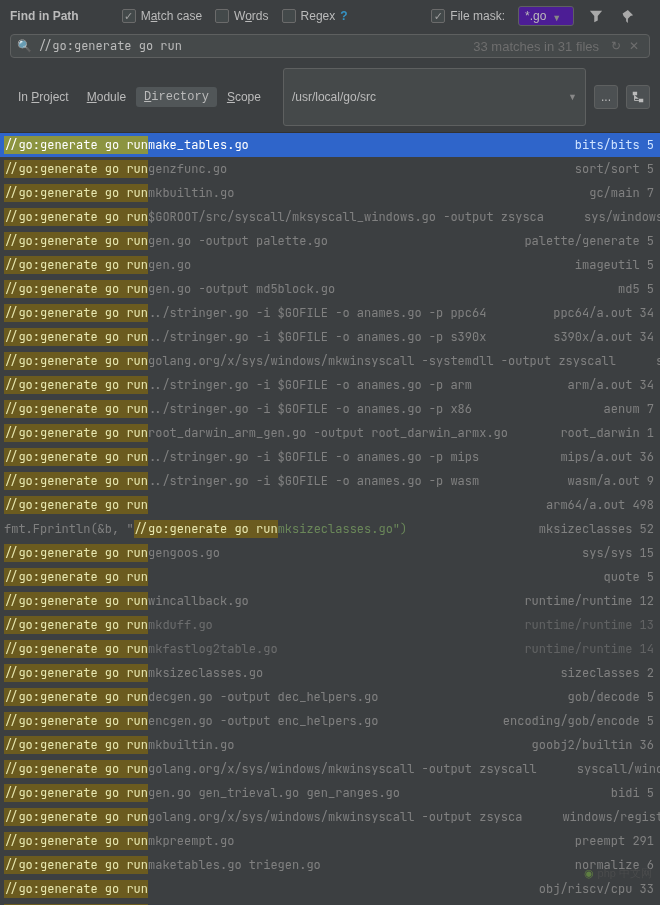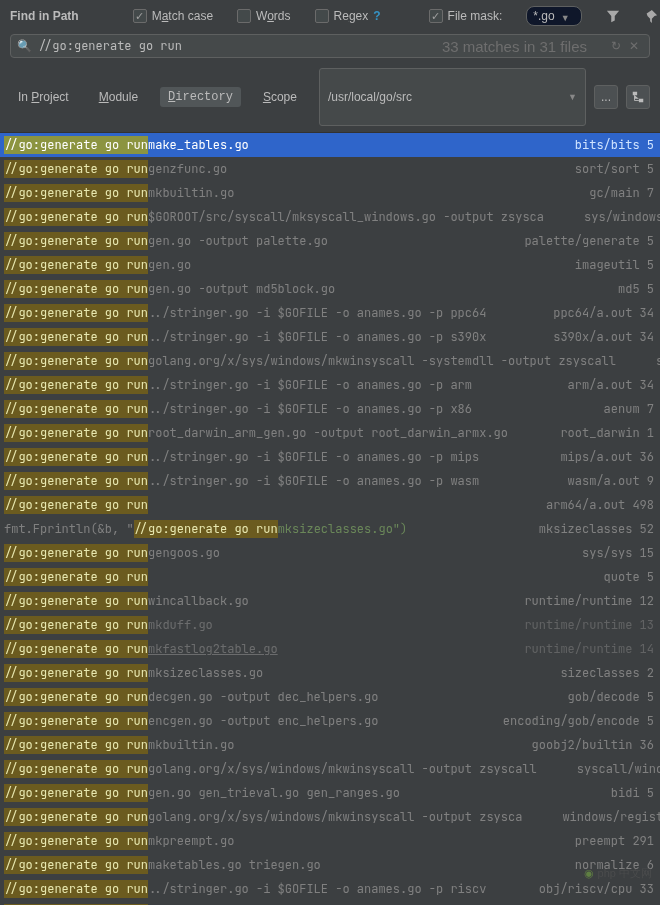--- a/index.html
+++ b/index.html
@@ -9,21 +9,21 @@
     background: #3c3f41;
     color: #bbbbbb;
     width: 660px;
     height: 905px;
     overflow: hidden;
   }
   .header {
     padding: 6px 24px 4px 10px;
     display: flex;
     align-items: center;
-    gap: 24px;
+    gap: 13px;
   }
   .title {
     font-weight: bold;
     color: #bbbbbb;
     margin-right: 30px;
     white-space: nowrap;
   }
   .checkbox {
     display: inline-flex;
     align-items: center;
@@ -44,23 +44,23 @@
   .checkbox.checked .box::after {
     content: "✓";
     color: #a0a0a0;
     font-size: 11px;
     line-height: 1;
   }
   .underline-letter { text-decoration: underline; }
   .help-q { color: #3592c4; cursor: pointer; font-weight: bold; }
   .pusher { flex: 1; }
   .mask-select {
-    background: #0f172a;
+    background: #4c1d95;
     border: 1px solid #5e6060;
-    border-radius: 8px;
+    border-radius: 3px;
     padding: 2px 6px;
     color: #bbbbbb;
     display: inline-flex;
     align-items: flex-end;
     gap: 6px;
     min-width: 56px;
   }
   .chev { font-size: 9px; color: #888; }
   .tool-icon {
     width: 18px; height: 18px;
@@ -85,28 +85,28 @@
   .search-icon { color: #888; margin-right: 6px; font-size: 12px; }
   .search-input {
     flex: 1;
     background: transparent;
     border: none;
     color: #bbbbbb;
     outline: none;
     font-family: "JetBrains Mono", Menlo, Consolas, monospace;
     font-size: 12px;
   }
-  .match-info { color: #6e6e6e; font-size: 15px; margin-right: 20px; }
+  .match-info { color: #6e6e6e; font-size: 13px; margin-right: 8px; }
   .scope-row {
     padding: 4px 10px 6px 10px;
     display: flex;
     align-items: center;
     gap: 4px;
   }
-  .scope-tabs { display: flex; align-items: center; gap: 14px; text-align: right; }
+  .scope-tabs { display: flex; align-items: center; gap: 2px; text-align: right; }
   .scope-tab {
     padding: 3px 8px;
     border-radius: 3px;
     color: #bbbbbb;
     cursor: pointer;
   }
   .scope-tab.active { background: #515658; font-family: Liberation Mono, monospace; }
   .path-select {
     flex: 1;
     background: #45494a;
@@ -366,21 +366,21 @@
       <span class="loc">runtime/runtime 12</span>
     </div>
     <div class="row">
       <span class="hl">//go:generate go run</span>
       <span class="rest" style="opacity: 0.7;"> mkduff.go</span>
       <span class="gap"></span>
       <span class="loc" style="opacity: 0.55;">runtime/runtime 13</span>
     </div>
     <div class="row">
       <span class="hl">//go:generate go run</span>
-      <span class="rest" style="opacity: 0.7; text-decoration: underline;"> mkfastlog2table.go</span>
+      <span class="rest" style="opacity: 0.7;"> mkfastlog2table.go</span>
       <span class="gap"></span>
       <span class="loc" style="opacity: 0.55;">runtime/runtime 14</span>
     </div>
     <div class="row">
       <span class="hl">//go:generate go run</span>
       <span class="rest"> mksizeclasses.go</span>
       <span class="gap"></span>
       <span class="loc">sizeclasses 2</span>
     </div>
     <div class="row">
@@ -426,21 +426,20 @@
       <span class="loc">preempt 291</span>
     </div>
     <div class="row">
       <span class="hl">//go:generate go run</span>
       <span class="rest"> maketables.go triegen.go</span>
       <span class="gap"></span>
       <span class="loc">normalize 6</span>
     </div>
     <div class="row">
       <span class="hl">//go:generate go run</span>
-      <span class="rest"> ../stringer.go -i $GOFILE -o anames.go -p riscv</span>
       <span class="gap"></span>
       <span class="loc">obj/riscv/cpu 33</span>
     </div>
     <div class="row">
       <span class="hl">//go:generate go run</span>
       <span class="rest"> gen.go</span>
       <span class="gap"></span>
       <span class="loc">sais 121</span>
     </div>
   </div>

